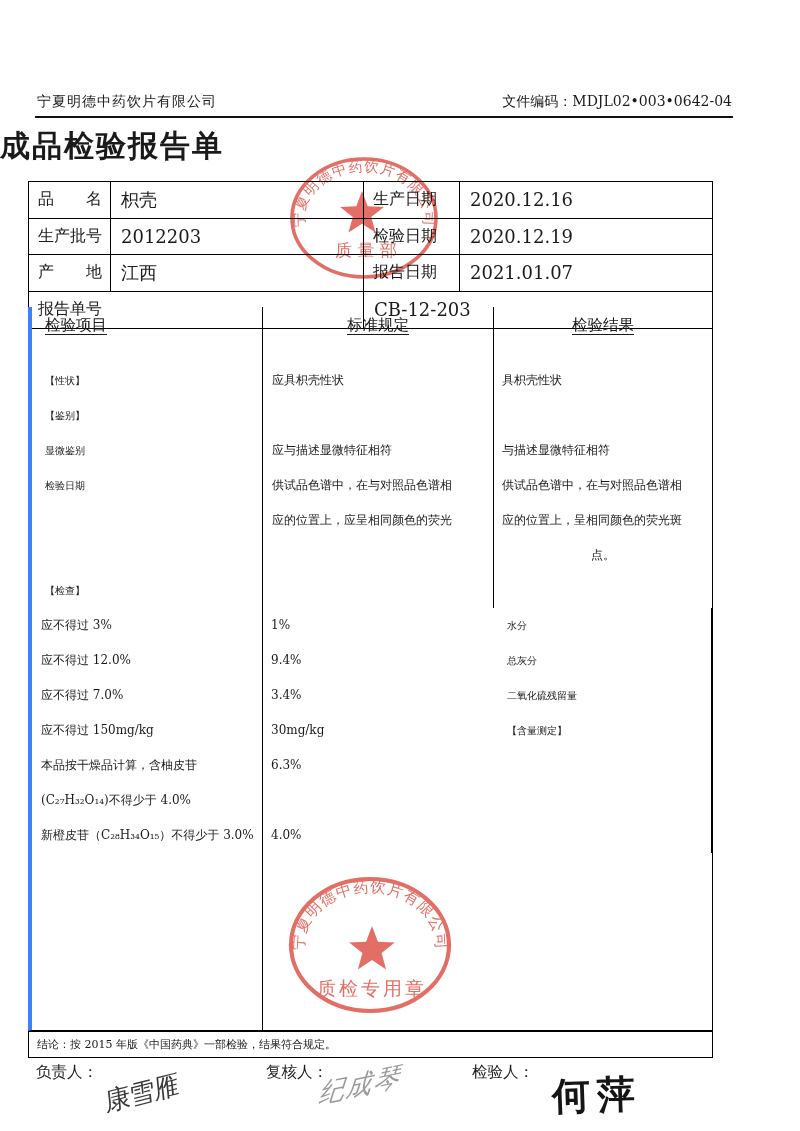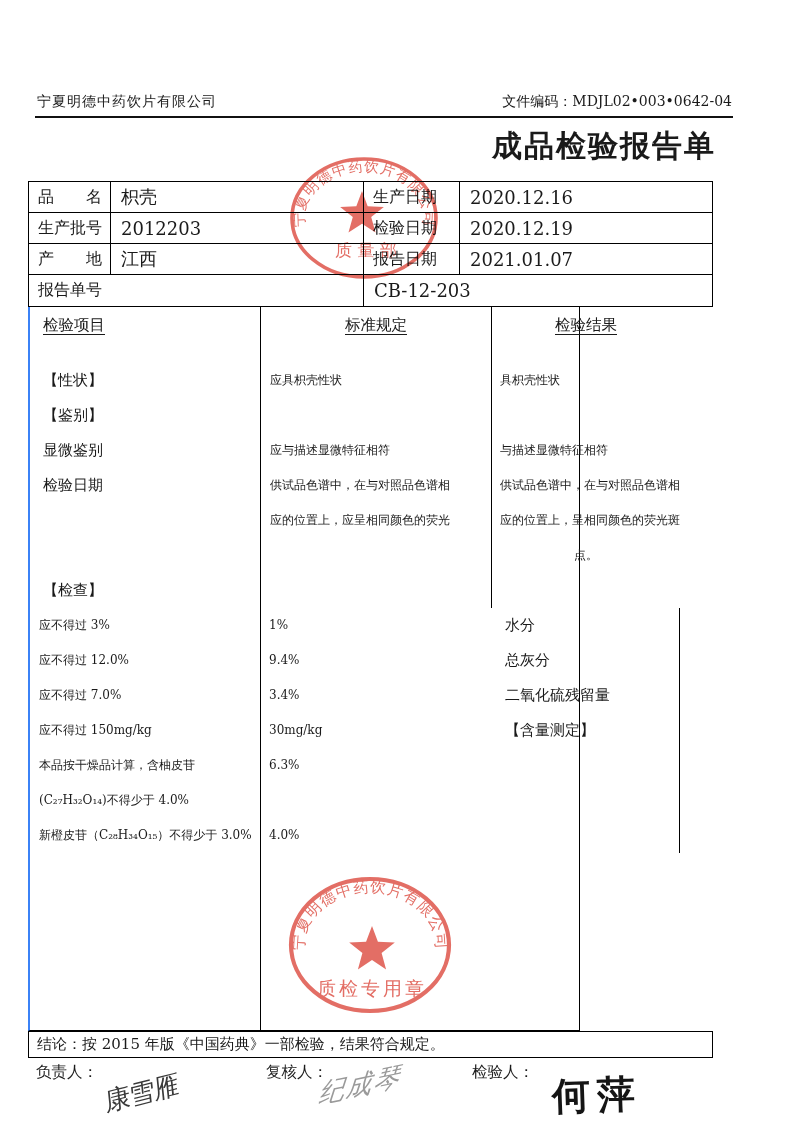--- a/index.html
+++ b/index.html
@@ -3,52 +3,52 @@
 <meta charset="utf-8">
 <style>
   html,body{margin:0;padding:0;background:#ffffff;}
   .page{position:relative;width:800px;height:1131px;background:#fff;overflow:hidden;
         font-family:"DejaVu Serif","Liberation Serif",serif;color:#1a1a1a;margin-top:44px;}
   
   .company{position:absolute;left:37px;top:49px;font-size:14px;letter-spacing:1px;}
   .doccode{position:absolute;right:68px;top:49px;font-size:14px;}
   .header-rule{position:absolute;left:35px;top:72px;width:698px;height:0;border-top:2px solid #111;}
   
-  .title{position:absolute;left:0;top:82px;width:716px;text-align:right;
+  .title{position:absolute;left:0;top:82px;width:716px;text-align:left;
          font-size:30px;font-weight:bold;letter-spacing:2px;}
   
-  .itable{position:absolute;left:28px;top:137px;width:685px;height:126px;box-sizing:border-box;
+  .itable{position:absolute;left:28px;top:137px;width:685px;height:148px;box-sizing:border-box;
           border:1px solid #000;display:grid;grid-template-columns:82px 253px 96px 1fr;
           grid-template-rows:repeat(4,1fr);}
   .icell{border-right:1px solid #000;border-bottom:1px solid #000;display:flex;align-items:center;
          font-size:18px;padding-left:10px;box-sizing:border-box;white-space:nowrap;}
   .icell.lbl{padding-left:9px;font-size:16px;}
   .icell.no-r{border-right:none;}
   .icell.no-b{border-bottom:none;}
   .span12{grid-column:1/3;}
   .span34{grid-column:3/5;}
   
-  .dtable{position:absolute;left:28px;top:263px;width:552px;height:724px;box-sizing:border-box;
-          border-left:2px solid #3b82f6;border-right:1px solid #000;border-bottom:1px solid #000;
+  .dtable{position:absolute;left:28px;top:263px;width:685px;height:724px;box-sizing:border-box;
+          border-left:4px solid #3b82f6;border-right:1px solid #000;border-bottom:1px solid #000;
           display:grid;grid-template-columns:231px 231px 1fr;
           grid-template-rows:56px repeat(10,auto) 1fr;}
   .dcell{border-right:1px solid #000;box-sizing:border-box;}
   .dcell.c2{border-right:none;}
   .dcell.hdr{padding-top:8px;font-size:15.5px;}
   .dcell.hdr.ctr{text-align:center;}
   .dcell.hdr.c0{padding-left:13px;}
   .hu{text-decoration:underline;text-underline-offset:4px;}
   .dline{height:35px;line-height:35px;font-size:12px;white-space:nowrap;}
-  .c0 .dline{padding-left:13px;font-size:15px;}
+  .c0 .dline{padding-left:13px;font-size:10px;}
   .c1 .dline{padding-left:9px;}
   .c2 .dline{padding-left:8px;}
   .dline.center{text-align:center;padding-left:0;}
   
   .concl{position:absolute;left:28px;top:987px;width:685px;height:27px;box-sizing:border-box;
-         border:1px solid #000;line-height:25px;padding-left:8px;font-size:15px;white-space:nowrap;}
+         border:1px solid #000;line-height:25px;padding-left:8px;font-size:11px;white-space:nowrap;}
   .sig-label{position:absolute;top:1018px;font-size:15.5px;}
   .sig-label.l1{left:36px;}
   .sig-label.l2{left:266px;}
   .sig-label.l3{left:472px;}
   .sig{position:absolute;white-space:nowrap;}
   .sig.s1{left:104px;top:1032px;font-size:26px;color:#3a3a3a;
           transform:rotate(-14deg) skewX(-8deg);letter-spacing:-1px;}
   .sig.s2{left:318px;top:1024px;font-size:26px;color:#9a9a9a;font-style:italic;
           transform:rotate(-12deg) skewX(-18deg);letter-spacing:2px;}
   .sig.s3{left:552px;top:1026px;font-size:38px;color:#151515;font-weight:bold;

